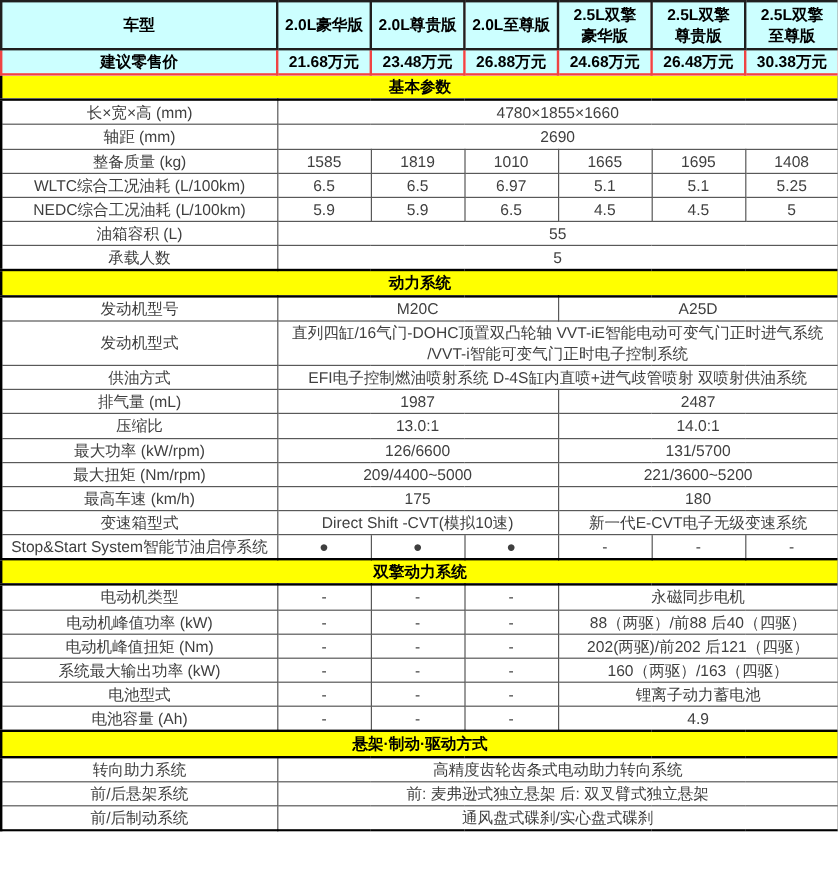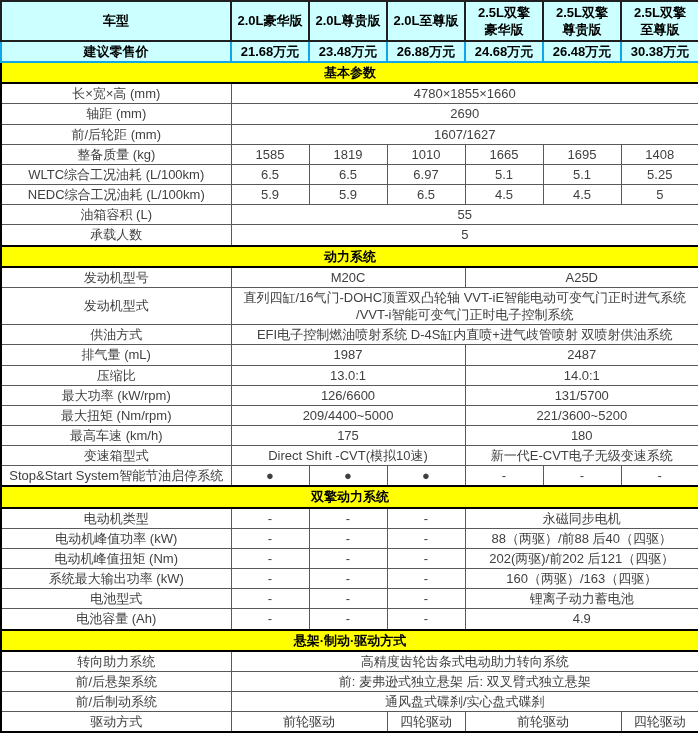--- a/index.html
+++ b/index.html
@@ -32,21 +32,21 @@
     background:#ccffff;
     color:#000000;
     font-weight:700;
     border:2px solid #1f1f1f;
     height:36px;
   }
   tr.r-price td{
     background:#ccffff;
     color:#000000;
     font-weight:700;
-    border:2px solid #0ea5e9;
+    border:2px solid #ef4444;
   }
   tr.r-section td{
     background:#ffff00;
     color:#000000;
     font-weight:700;
     border-top:2px solid #000000;
     border-bottom:2px solid #000000;
     margin-top:43px;
   }
 </style>
@@ -91,24 +91,20 @@
         </tr>
         <tr class="r-row">
           <td>长×宽×高 (mm)</td>
           <td colspan="6">4780×1855×1660</td>
         </tr>
         <tr class="r-row">
           <td>轴距 (mm)</td>
           <td colspan="6">2690</td>
         </tr>
         <tr class="r-row">
-          <td>前/后轮距 (mm)</td>
-          <td colspan="6">1607/1627</td>
-        </tr>
-        <tr class="r-row">
           <td>整备质量 (kg)</td>
           <td colspan="1">1585</td>
           <td colspan="1">1819</td>
           <td colspan="1">1010</td>
           <td colspan="1">1665</td>
           <td colspan="1">1695</td>
           <td colspan="1">1408</td>
         </tr>
         <tr class="r-row">
           <td>WLTC综合工况油耗 (L/100km)</td>
@@ -245,22 +241,15 @@
           <td colspan="6">高精度齿轮齿条式电动助力转向系统</td>
         </tr>
         <tr class="r-row">
           <td>前/后悬架系统</td>
           <td colspan="6">前: 麦弗逊式独立悬架 后: 双叉臂式独立悬架</td>
         </tr>
         <tr class="r-row">
           <td>前/后制动系统</td>
           <td colspan="6">通风盘式碟刹/实心盘式碟刹</td>
         </tr>
-        <tr class="r-row">
-          <td>驱动方式</td>
-          <td colspan="2">前轮驱动</td>
-          <td colspan="1">四轮驱动</td>
-          <td colspan="2">前轮驱动</td>
-          <td colspan="1">四轮驱动</td>
-        </tr>
       </tbody>
   </table>
 </div>
 
 </body></html>

